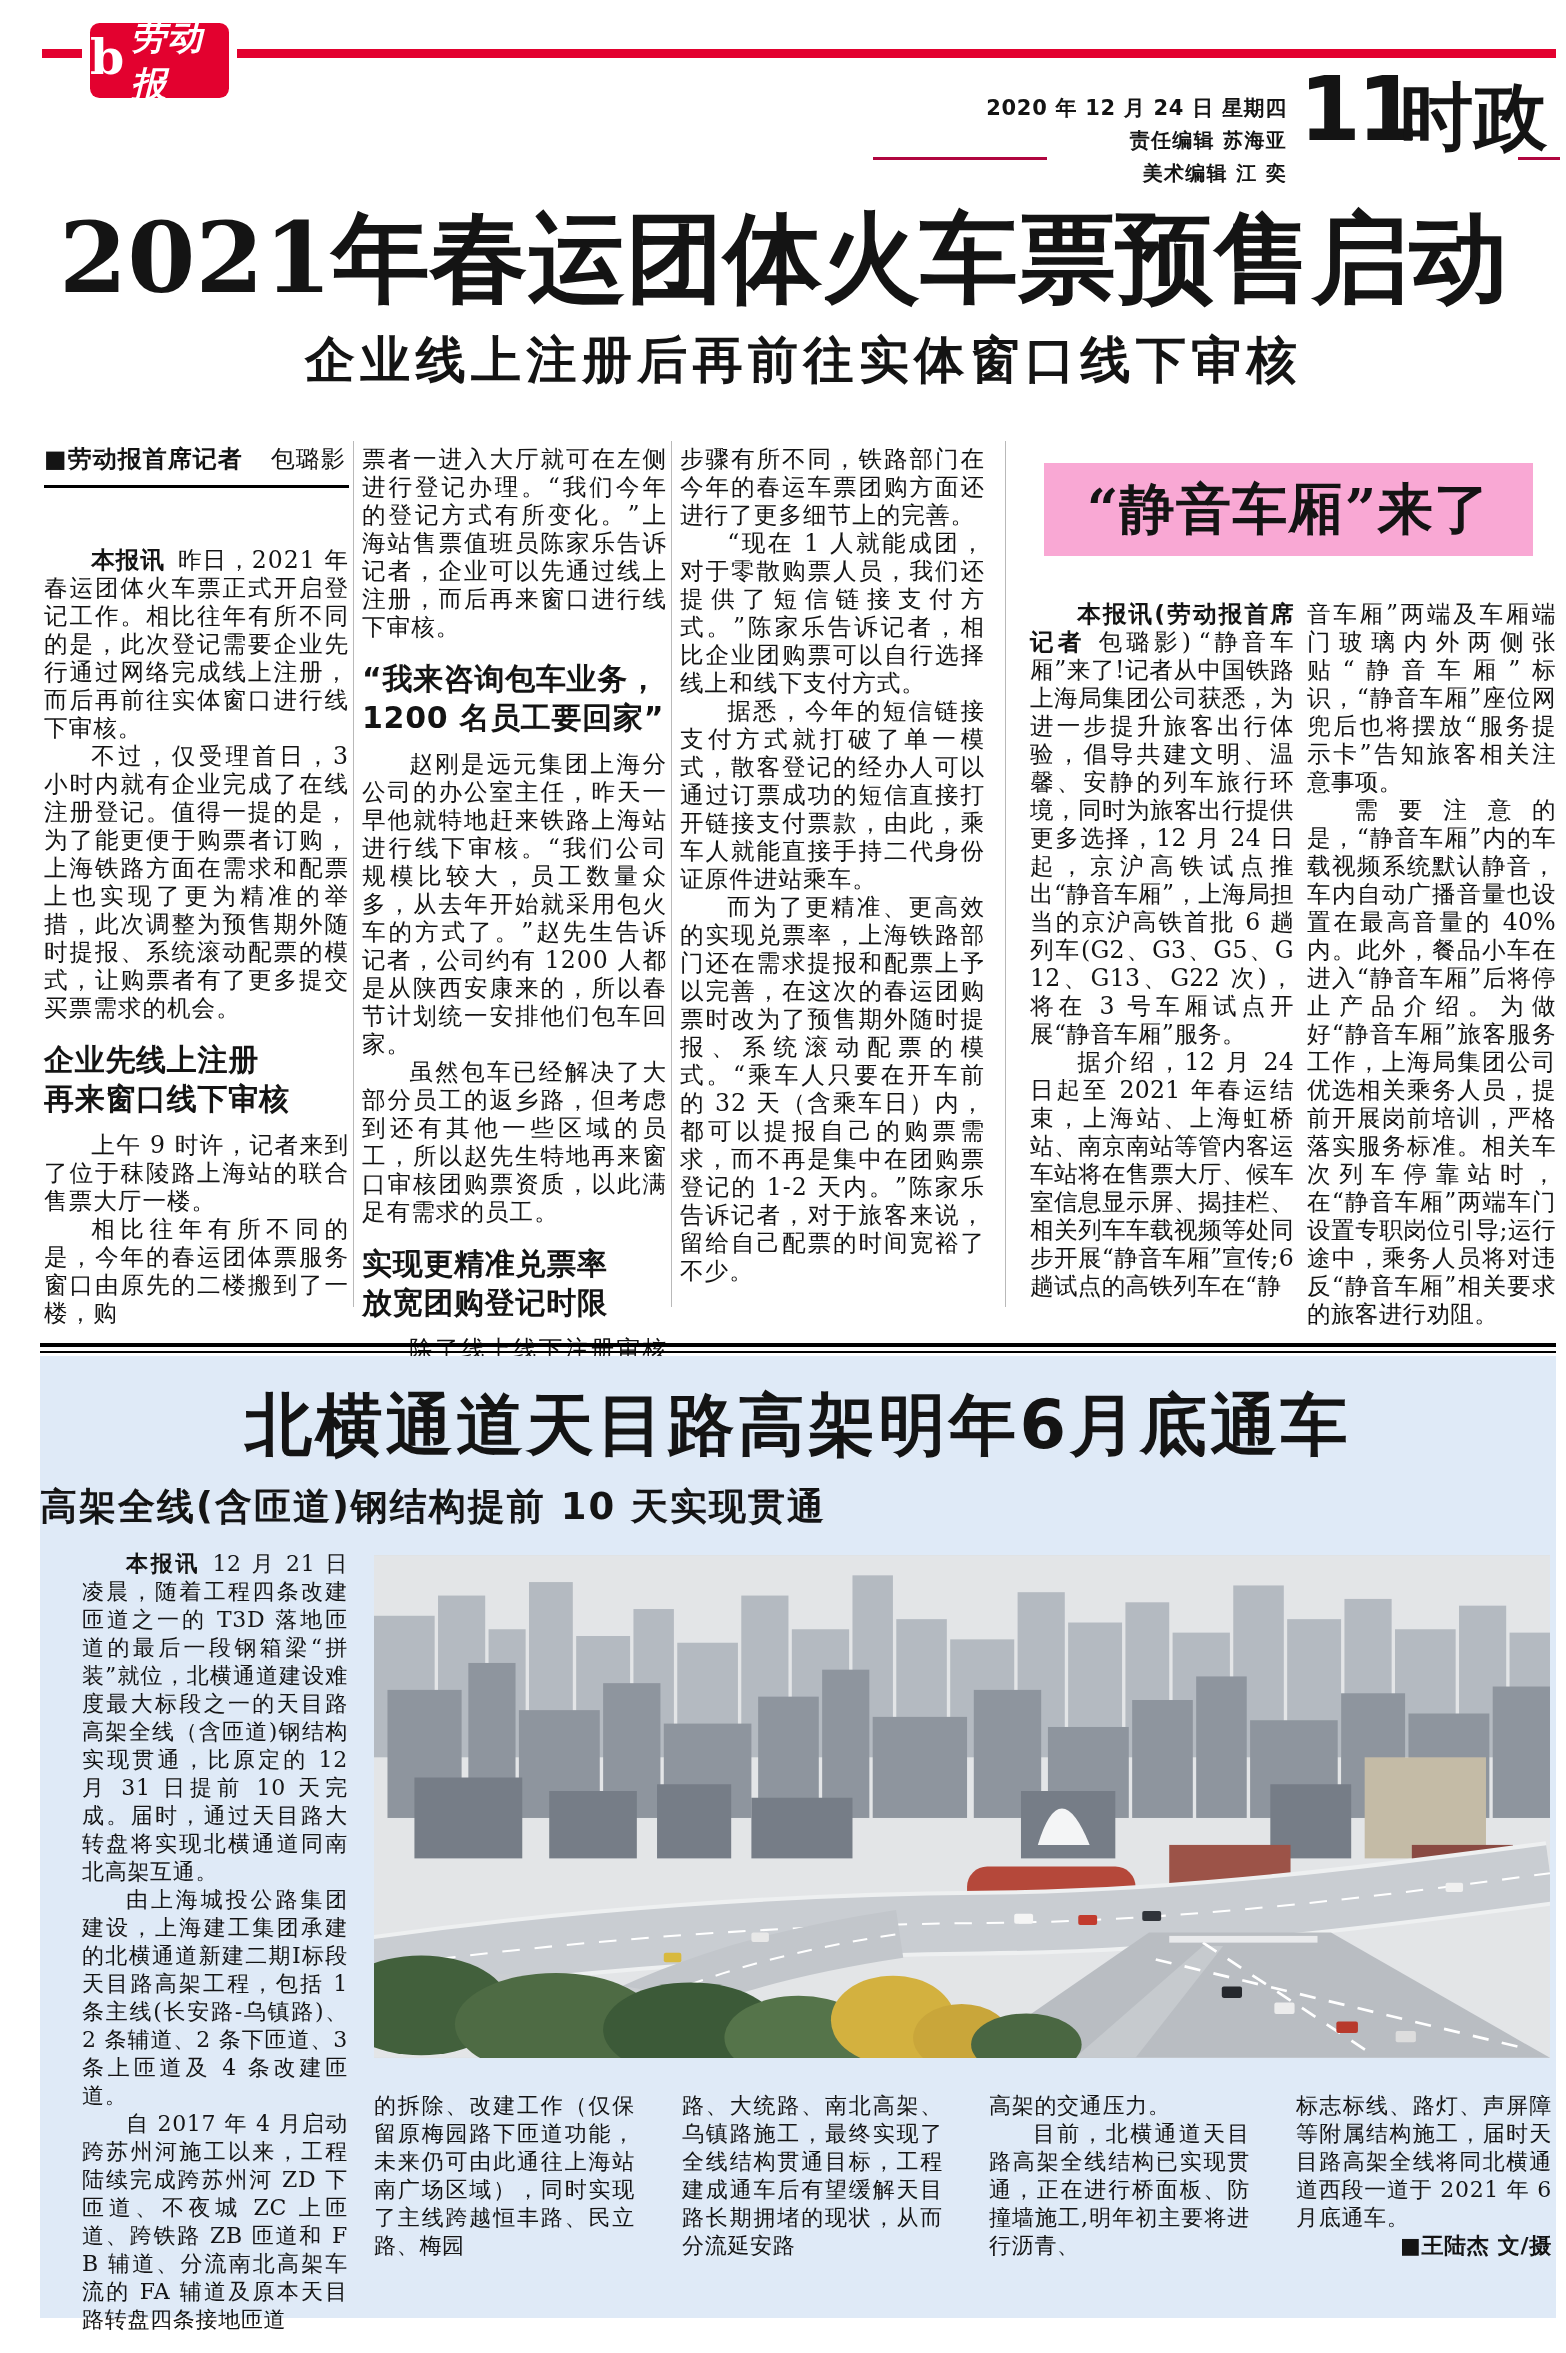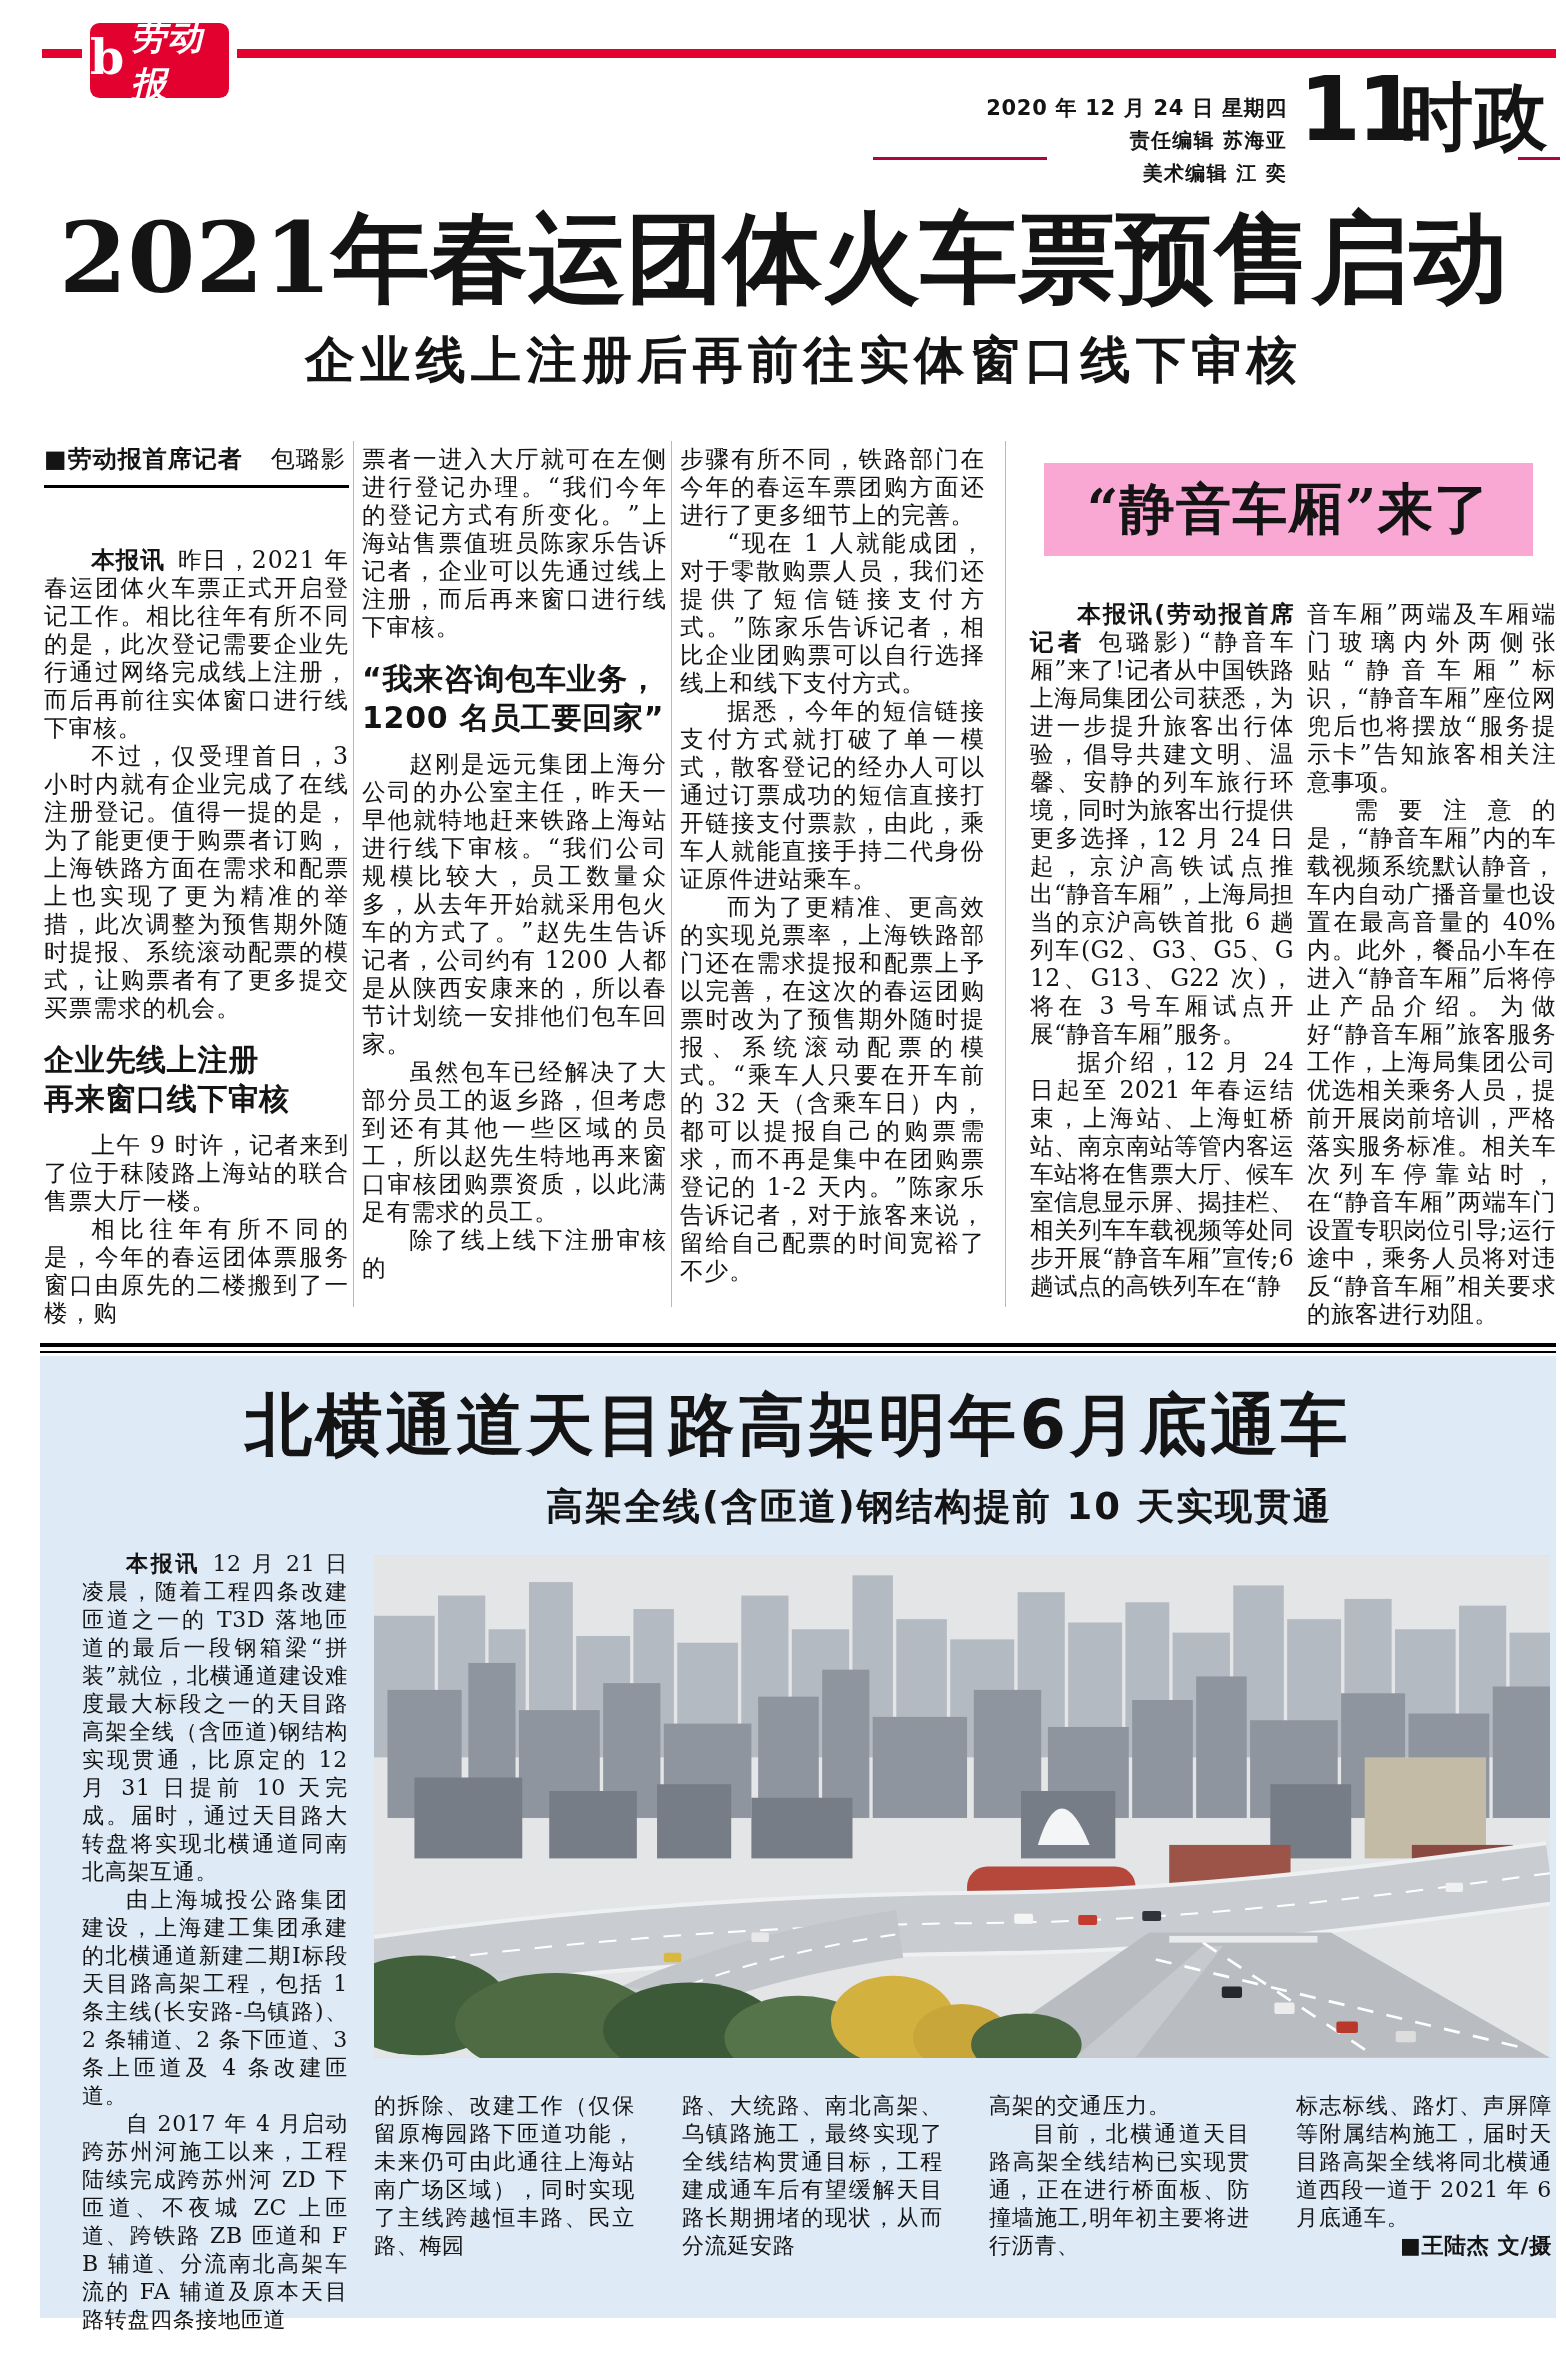--- a/index.html
+++ b/index.html
@@ -58,21 +58,21 @@
   .sbcol{letter-spacing:0.3px;}
 
   
   .dbl-rule{position:absolute;left:40px;top:1343px;width:1516px;height:4px;
             border-top:4.7px solid #000;border-bottom:2px solid #000;}
   .blue-panel{position:absolute;left:40px;top:1356px;width:1516px;height:962px;
               background:#dfeaf7;}
   .a2-headline{position:absolute;left:40px;top:1380px;width:1516px;text-align:center;
       font-family:"DejaVu Sans",sans-serif;font-weight:bold;font-size:67px;
       letter-spacing:3.4px;}
-  .a2-subheadline{position:absolute;left:40px;top:1482px;width:1292px;text-align:right;
+  .a2-subheadline{position:absolute;left:40px;top:1482px;width:1292px;text-align:left;
       font-family:"DejaVu Sans",sans-serif;font-weight:600;font-size:37px;
       letter-spacing:2px;}
   .a2col{font-size:22px;line-height:28px;letter-spacing:0.7px;}
   .photo{position:absolute;left:374px;top:1555px;width:1176px;height:503px;
          overflow:hidden;background:#cfd3d7;}
   .credit{margin-top:10.8px;text-align:right;font-family:"DejaVu Sans",sans-serif;
           font-weight:bold;font-size:22px;letter-spacing:0.7px;text-indent:0;}
 </style>
 </head>
 <body>
@@ -113,20 +113,21 @@
     <h3 class="subhead"><span>企业先线上注册</span><br><span>再来窗口线下审核</span></h3>
     <p class="ind">上午 9 时许，记者来到了位于秣陵路上海站的联合售票大厅一楼。</p>
     <p class="ind">相比往年有所不同的是，今年的春运团体票服务窗口由原先的二楼搬到了一楼，购</p>
   </div>
 
   <div class="bcol" style="left:362px;top:445px;width:305px;">
     <p>票者一进入大厅就可在左侧进行登记办理。“我们今年的登记方式有所变化。”上海站售票值班员陈家乐告诉记者，企业可以先通过线上注册，而后再来窗口进行线下审核。</p>
     <h3 class="subhead"><span>“我来咨询包车业务，</span><br><span>1200 名员工要回家”</span></h3>
     <p class="ind">赵刚是远元集团上海分公司的办公室主任，昨天一早他就特地赶来铁路上海站进行线下审核。“我们公司规模比较大，员工数量众多，从去年开始就采用包火车的方式了。”赵先生告诉记者，公司约有 1200 人都是从陕西安康来的，所以春节计划统一安排他们包车回家。</p>
     <p class="ind">虽然包车已经解决了大部分员工的返乡路，但考虑到还有其他一些区域的员工，所以赵先生特地再来窗口审核团购票资质，以此满足有需求的员工。</p>
+    <h3 class="subhead"><span>实现更精准兑票率</span><br><span>放宽团购登记时限</span></h3>
     <p class="ind">除了线上线下注册审核的</p>
   </div>
 
   <div class="bcol" style="left:680px;top:445px;width:305px;">
     <p>步骤有所不同，铁路部门在今年的春运车票团购方面还进行了更多细节上的完善。</p>
     <p class="ind">“现在 1 人就能成团，对于零散购票人员，我们还提供了短信链接支付方式。”陈家乐告诉记者，相比企业团购票可以自行选择线上和线下支付方式。</p>
     <p class="ind">据悉，今年的短信链接支付方式就打破了单一模式，散客登记的经办人可以通过订票成功的短信直接打开链接支付票款，由此，乘车人就能直接手持二代身份证原件进站乘车。</p>
     <p class="ind">而为了更精准、更高效的实现兑票率，上海铁路部门还在需求提报和配票上予以完善，在这次的春运团购票时改为了预售期外随时提报、系统滚动配票的模式。“乘车人只要在开车前的 32 天（含乘车日）内，都可以提报自己的购票需求，而不再是集中在团购票登记的 1-2 天内。”陈家乐告诉记者，对于旅客来说，留给自己配票的时间宽裕了不少。</p>
   </div>
 

